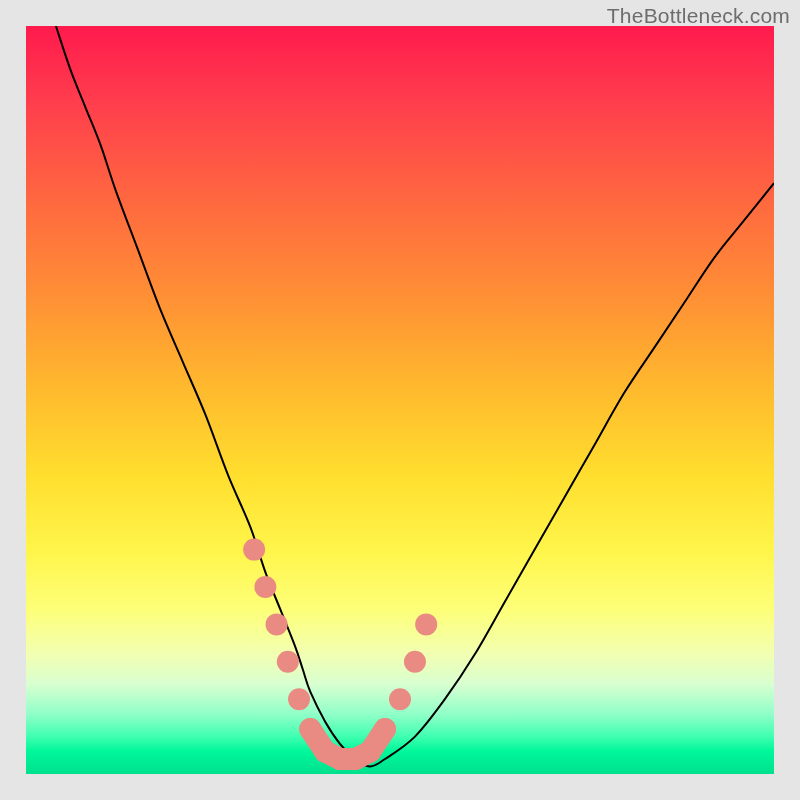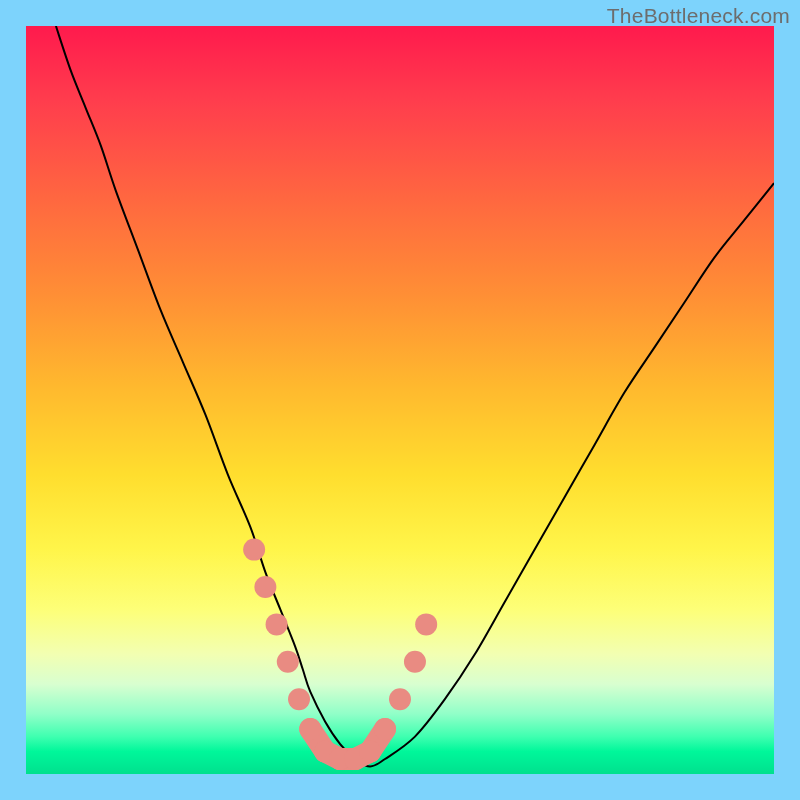--- a/index.html
+++ b/index.html
@@ -8,21 +8,21 @@
     width: 800px;
     height: 800px;
     background: #000;
     overflow: hidden;
     font-family: Arial, Helvetica, sans-serif;
   }
   .outer {
     position: relative;
     width: 800px;
     height: 800px;
-    background: #7dd3fc;
+    background: #e5e5e5;
   }
   .watermark {
     position: absolute;
     top: 4px;
     right: 10px;
     color: #6d6d6d;
     font-size: 21px;
     font-weight: 500;
     z-index: 50;
     letter-spacing: 0.2px;

